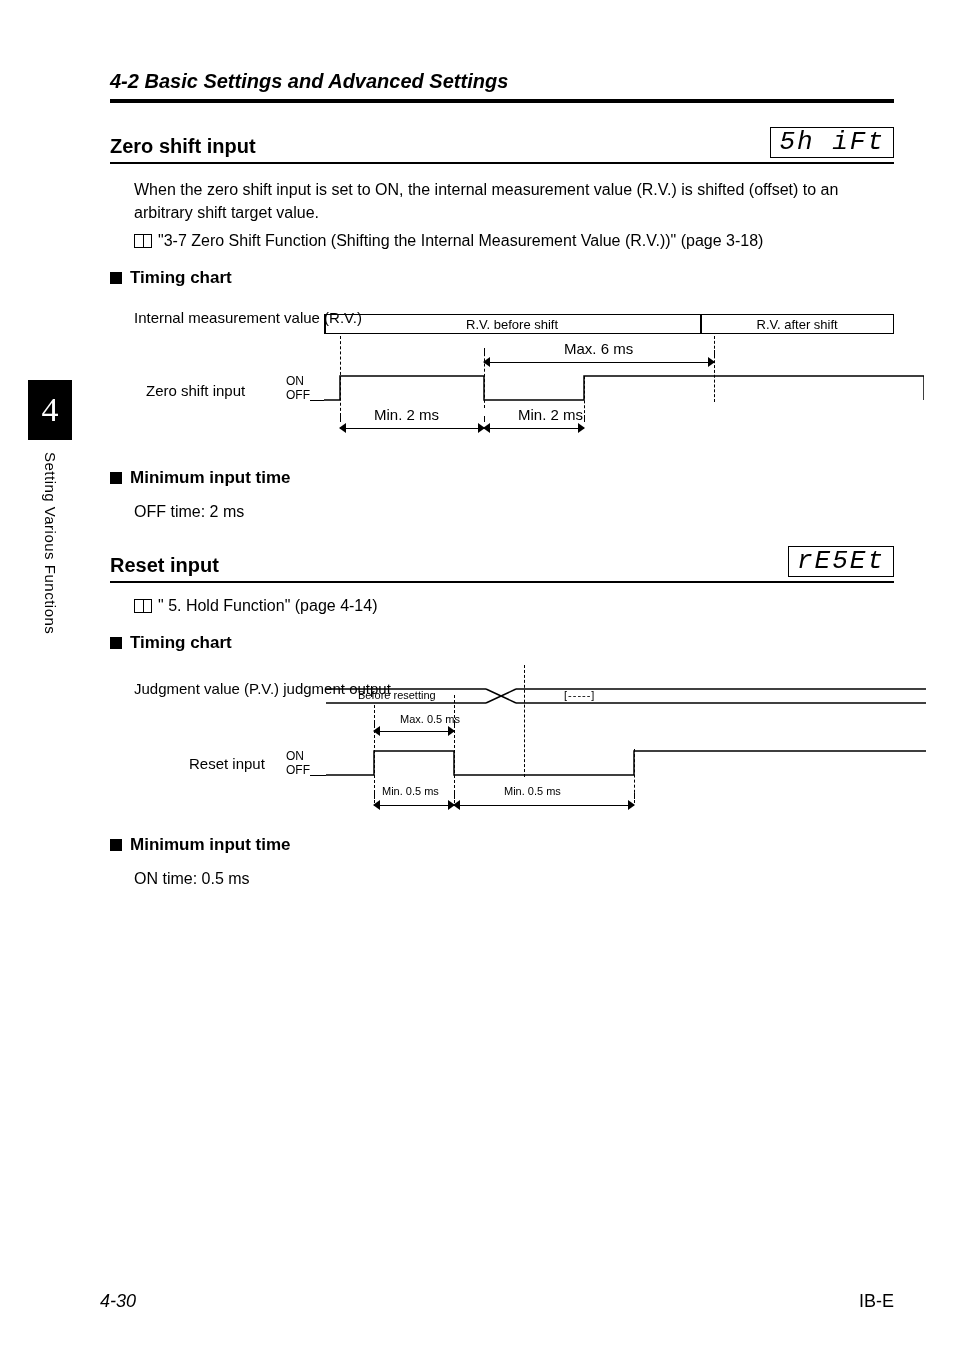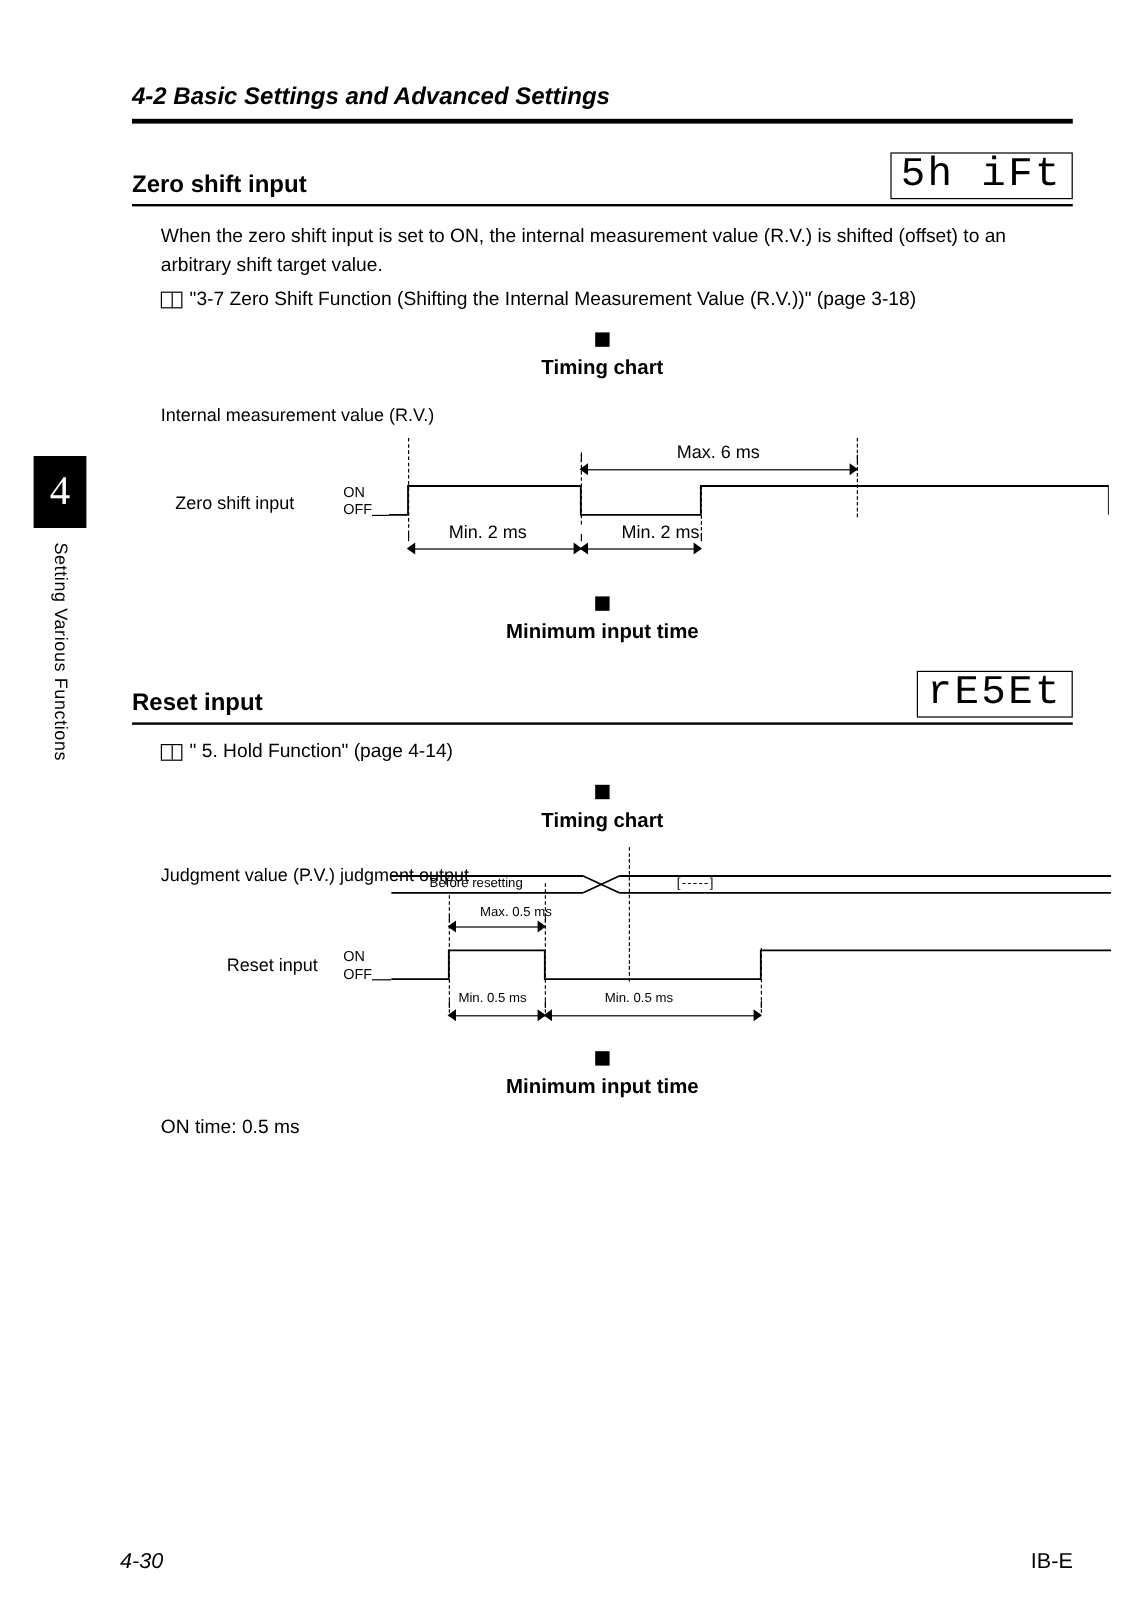--- a/index.html
+++ b/index.html
@@ -2,24 +2,24 @@
 <html><head>
 <meta charset="utf-8">
 <style>
   * { box-sizing: border-box; margin: 0; padding: 0; }
   body { font-family: Arial, Helvetica, sans-serif; background: #fff; color: #000; width: 954px; height: 1352px; position: relative; }
   .page { padding: 70px 60px 40px 110px; }
   .section-header { font-weight: bold; font-style: italic; font-size: 20px; margin-bottom: 6px; }
   .thick-rule { height: 4px; background: #000; margin-bottom: 24px; }
   .title-row { display: flex; justify-content: space-between; align-items: flex-end; border-bottom: 2px solid #000; padding-bottom: 4px; margin-bottom: 14px; }
   .title-row .title { font-weight: bold; font-size: 20px; }
-  .segbox { border: 1.5px solid #000; padding: 0 8px; font-family: "Courier New", monospace; font-size: 34px; letter-spacing: 2px; line-height: 1.1; }
+  .segbox { border: 1.5px solid #000; padding: 0 8px; font-family: "Courier New", monospace; font-size: 26px; letter-spacing: 2px; line-height: 1.1; font-style: italic; }
   .intro { font-size: 16px; line-height: 1.45; margin-left: 24px; margin-bottom: 8px; }
   .sub-row { display: flex; gap: 6px; align-items: center; margin-left: 24px; margin-bottom: 18px; font-size: 16px; }
-  .subhead { display:flex; align-items:center; gap:8px; margin-left: 0px; margin-bottom: 12px; flex-direction: column; }
+  .subhead { display:flex; align-items:center; gap:8px; margin-left: 0px; margin-bottom: 12px; }
   .subhead .sq { width: 12px; height: 12px; background:#000; }
   .subhead .t { font-weight: bold; font-size: 17px; }
   .vals { margin-left: 24px; font-size: 16px; line-height: 1.5; margin-bottom: 22px; }
   .side-tab { position: absolute; left: 28px; top: 380px; display:flex; flex-direction: column; align-items:center; }
   .side-tab .num-badge { width: 44px; height: 60px; background: #000; color:#fff; display:flex; align-items:center; justify-content:center; font-size: 34px; font-family: Georgia, serif; font-weight: 400; }
   .side-tab .vtext { writing-mode: vertical-rl; text-orientation: mixed; margin-top: 12px; font-size: 15px; letter-spacing: 0.5px; }
   .footer { position:absolute; bottom: 40px; left: 100px; right: 60px; display:flex; justify-content: space-between; font-style: italic; font-size: 18px; }
   .book-icon { display:inline-block; width: 18px; height: 14px; border:1px solid #000; position:relative; }
   .book-icon::before { content:""; position:absolute; left:50%; top:0; bottom:0; width:1px; background:#000; }
 
@@ -89,20 +89,27 @@
           <path d="M4 2 H16 V16 Q16 18 22 18 Q16 18 16 20 V34 H4" fill="none" stroke="#000" stroke-width="1" opacity="0"></path>
           <path d="M3 6 h10 v10 l6 2 l-6 2 v10 h-10" fill="none" stroke="#000" stroke-width="0"></path>
         </svg>
     </div>
     <div class="c1-label2">Zero shift input</div>
     <div class="c1-onoff">
       <div>ON</div>
       <div>OFF</div>
     </div>
 
+    <div class="c1-tl">
+      <div class="divider" style="left:0;"></div>
+      <div class="divider" style="left:66%;"></div>
+      <div class="divider" style="right:0;"></div>
+      <div class="cell" style="left:0; width:66%;"><span>R.V. before shift</span></div>
+      <div class="cell" style="left:66%; right:0;"><span>R.V. after shift</span></div>
+    </div>
 
     <div class="vdash" style="left:206px; top:36px; height:80px;"></div>
     <div class="vdash" style="left:350px; top:48px; height:60px;"></div>
     <div class="vdash" style="left:calc(190px + 66%*(100% - 190px)/100% ); top:0; height:0;"></div>
 
     <div class="small-label" style="left:430px; top:40px;">Max. 6 ms</div>
     <div class="hspan" style="left:350px; width:230px; top:56px;">
       <div class="line"></div>
         <div class="al"></div>
         <div class="ar"></div>
@@ -137,20 +144,21 @@
     <div class="tick" style="left:450px; top:116px;"></div>
     <div class="vdash" style="left:450px; top:76px; height:42px;"></div>
     <div class="vdash" style="left:580px; top:36px; height:66px;"></div>
   </div>
 
   <div class="subhead">
     <span class="sq"></span>
     <span class="t">Minimum input time</span>
   </div>
   <div class="vals">
+    <div>OFF time: 2 ms</div>
   </div>
 
   <div class="title-row">
     <div class="title">Reset input</div>
     <div class="segbox">rE5Et</div>
   </div>
   <div class="sub-row">
     <span class="book-icon"></span>
     <span>" 5. Hold Function" (page 4-14)</span>
   </div>

